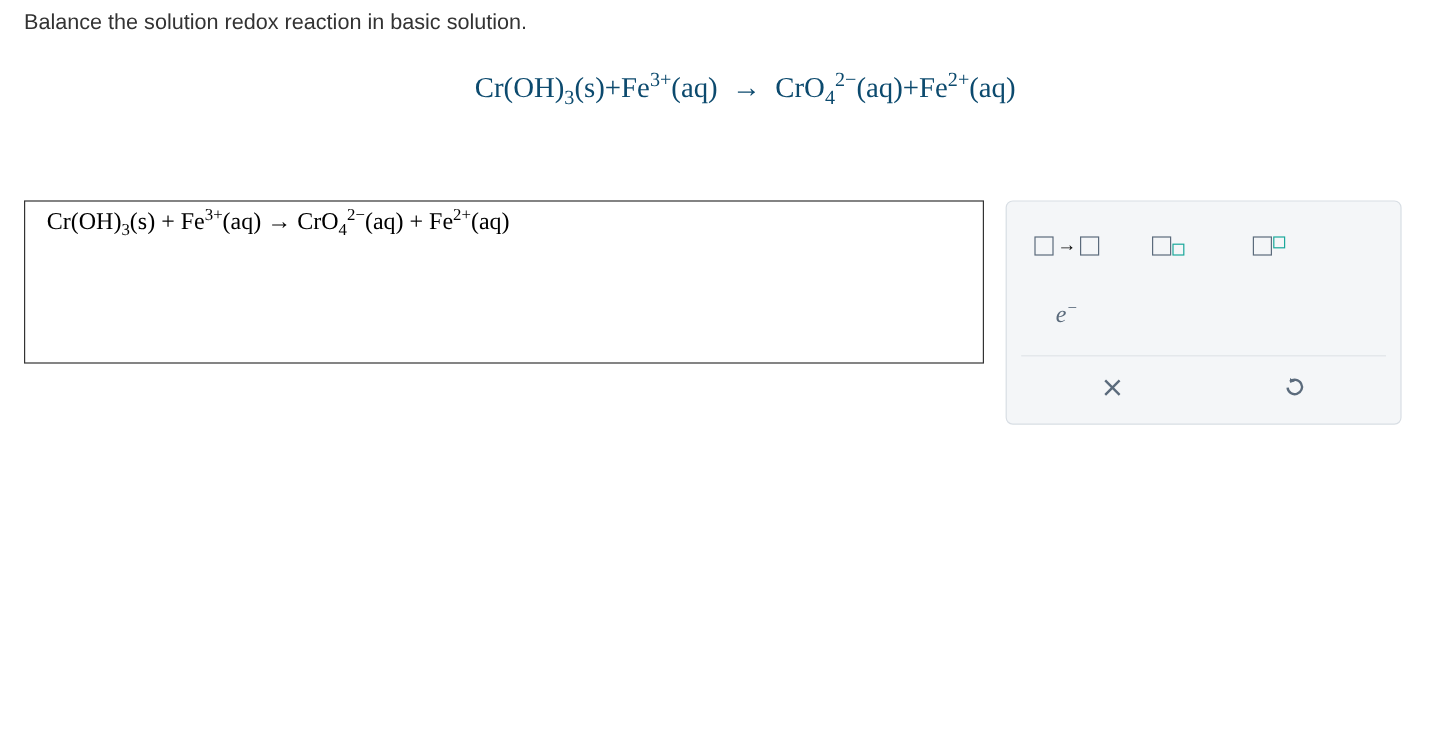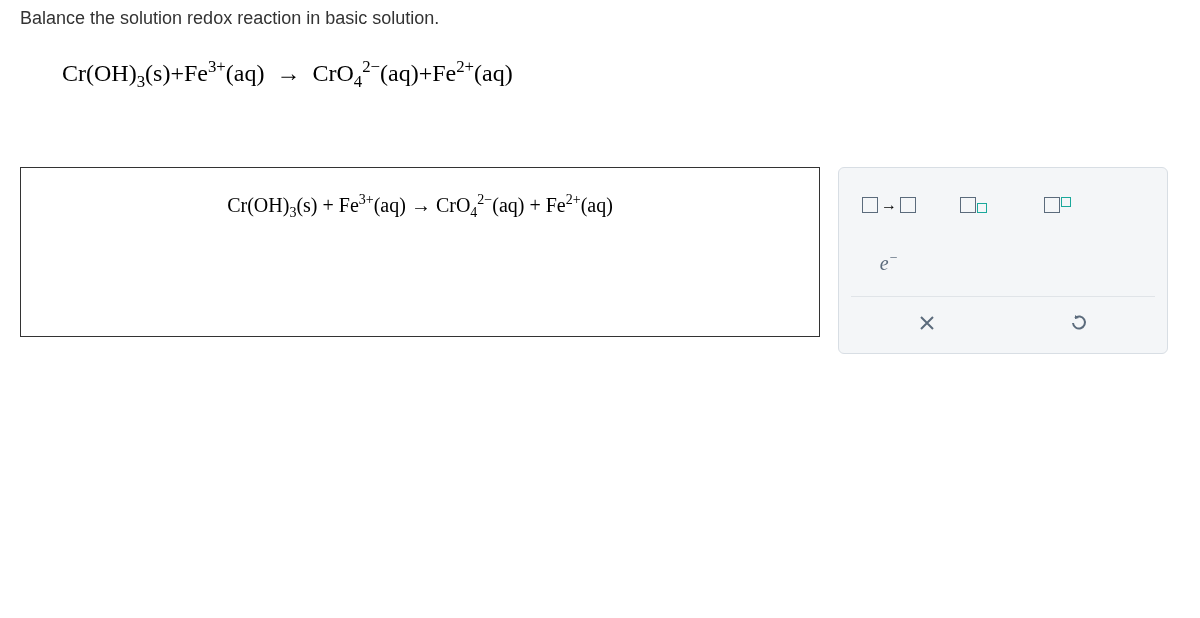--- a/index.html
+++ b/index.html
@@ -10,35 +10,35 @@
       width: 1200px;
     }
     .question-text {
       font-size: 18px;
       color: #333;
       margin-bottom: 28px;
     }
     .equation-display {
       font-family: 'Times New Roman', serif;
       font-size: 24px;
-      color: #000000;
+      color: #0c4a6e;
       margin-left: 42px;
       margin-bottom: 75px;
+      text-align: center;
     }
     .answer-row {
       display: flex;
       gap: 18px;
       align-items: flex-start;
     }
     .answer-box {
       border: 1px solid #333;
       width: 800px;
-      height: 170px;
-      padding: 24px 18px;
-      text-align: center;
+      height: 136px;
+      padding: 4px 18px;
     }
     .answer-equation {
       font-family: 'Times New Roman', serif;
       font-size: 20px;
       color: #000;
     }
     .tool-panel {
       background: #f4f6f8;
       border: 1px solid #d8dee4;
       border-radius: 6px;

